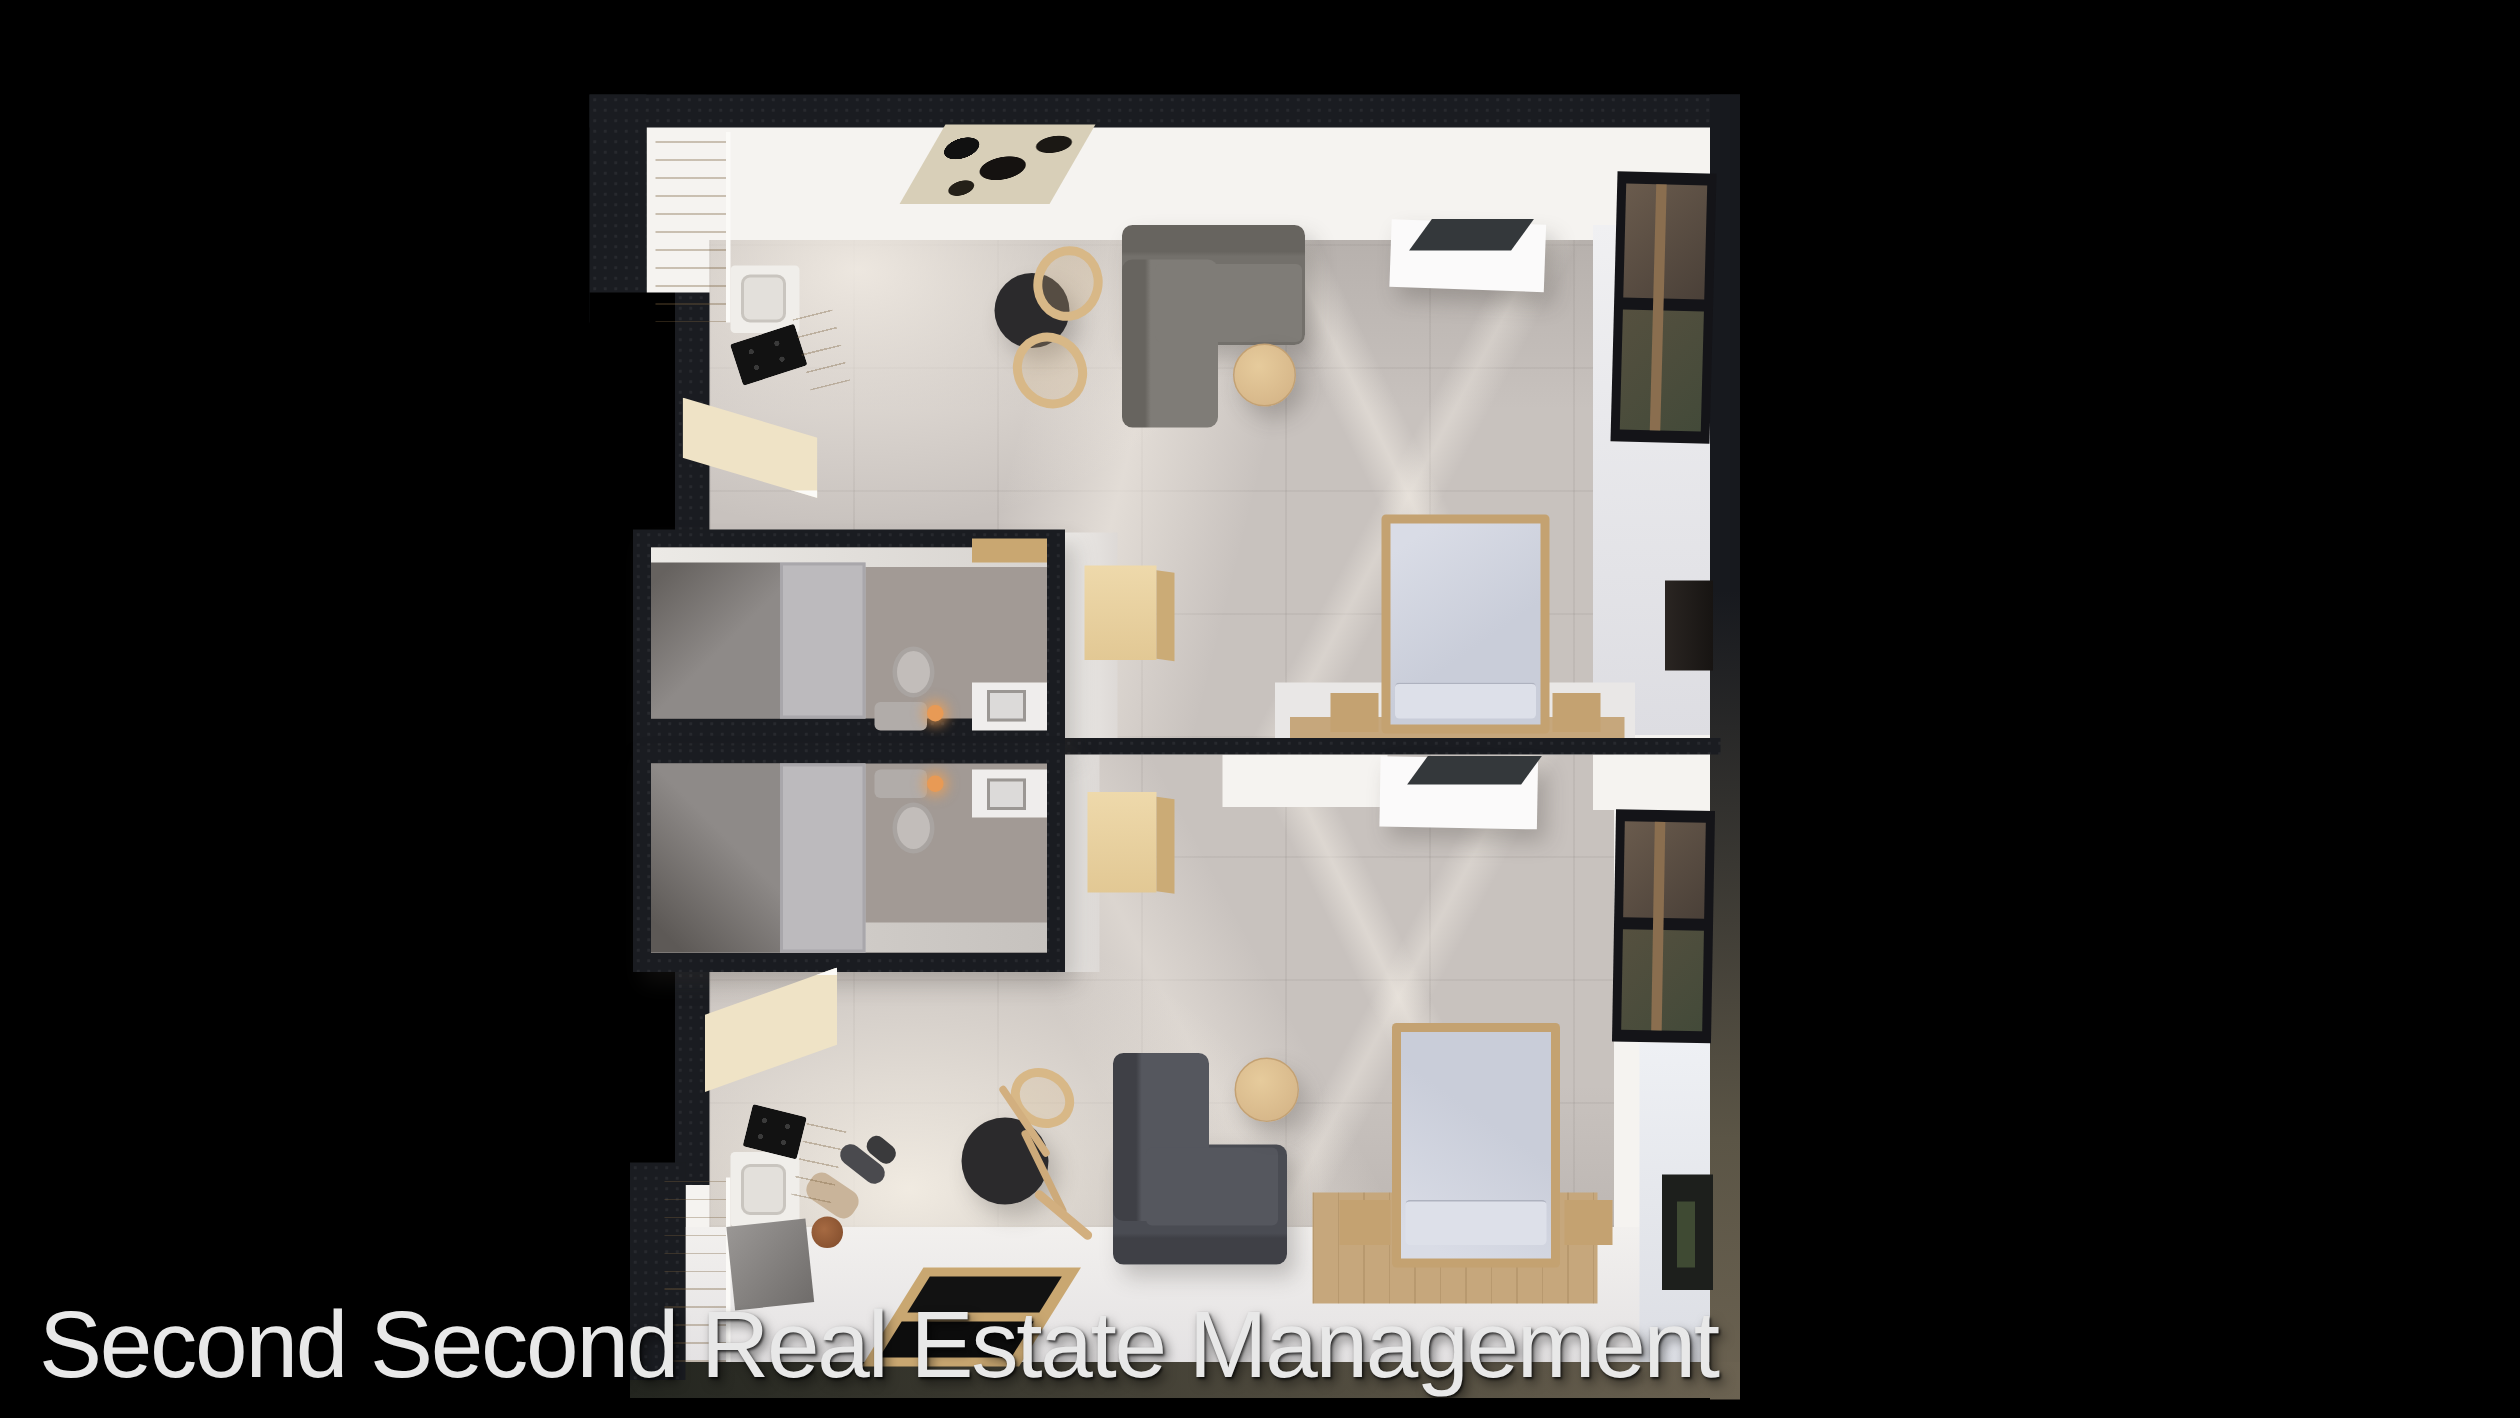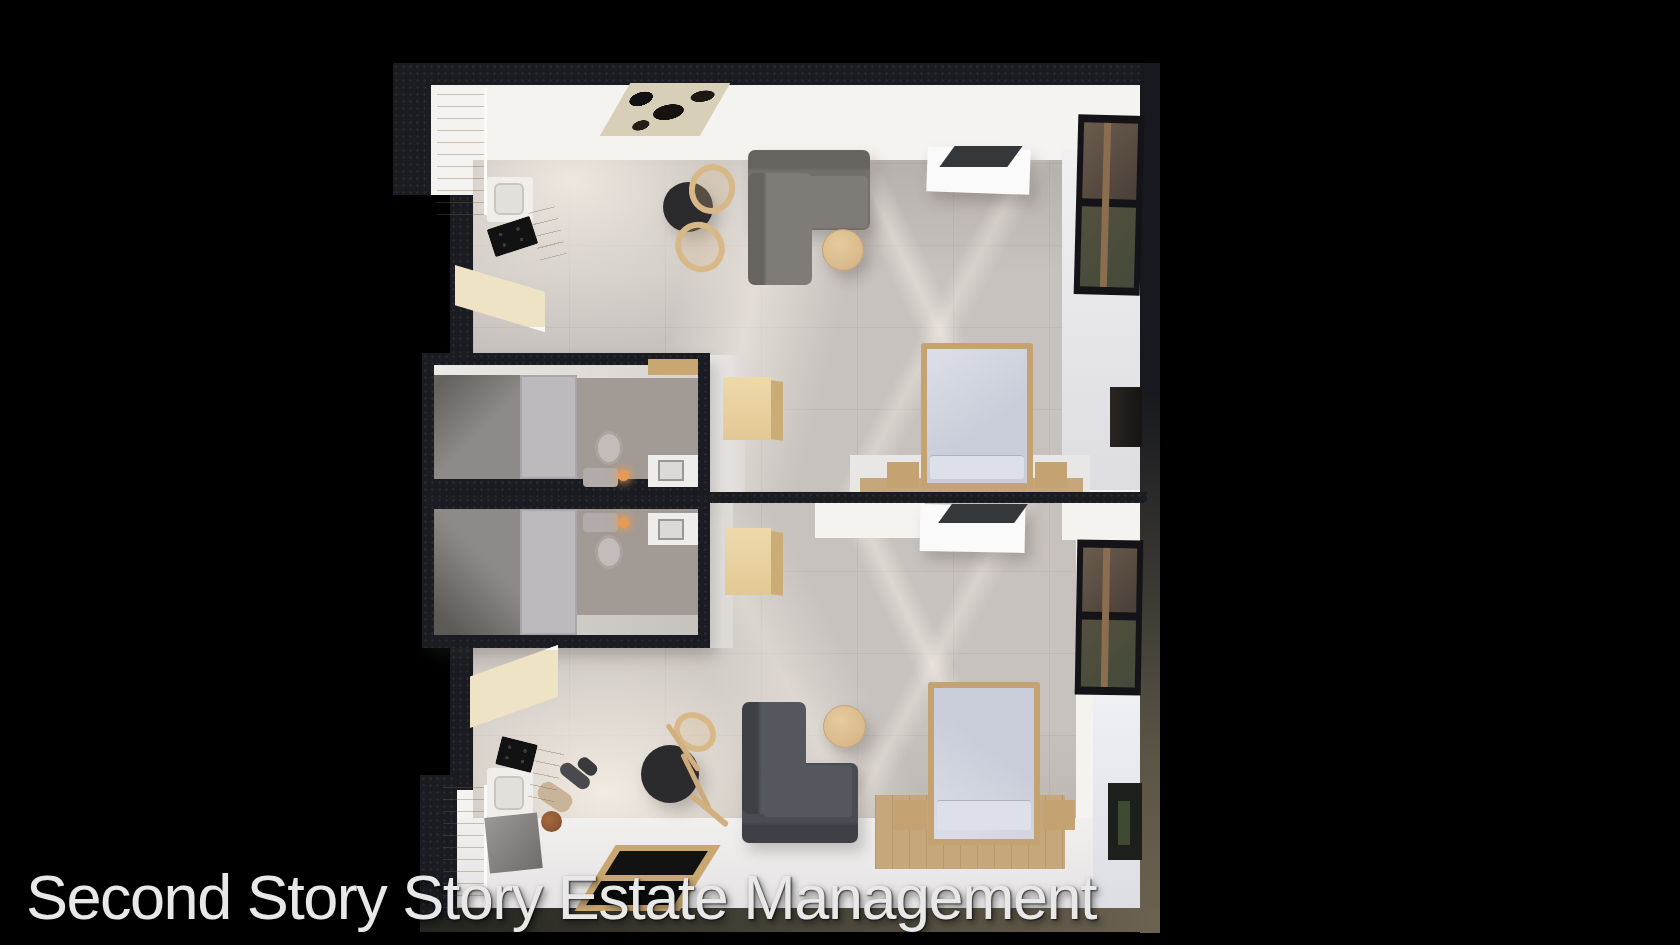--- a/index.html
+++ b/index.html
@@ -226,13 +226,13 @@
     <div class="abs" style="left:6px;top:8px;width:54px;height:64px;background:linear-gradient(135deg,#6a5b4d,#4a4038)"></div>
     <div class="abs" style="left:6px;top:80px;width:54px;height:67px;background:linear-gradient(135deg,#55503f,var(--glassGreen))"></div>
     <div class="abs" style="left:26px;top:8px;width:7px;height:139px;background:#8a6e4f"></div>
   </div>
   <div class="abs" style="left:715px;top:720px;width:34px;height:77px;background:#1d1f1c">
     <div class="abs" style="left:10px;top:18px;width:12px;height:44px;background:#3f4a33"></div>
   </div>
 
 </div>
 
-<div class="abs" id="watermark">Second Story Story Estate Management</div>
+<div class="abs" id="watermark">Second Second Real Estate Management</div>
 
 </body></html>

